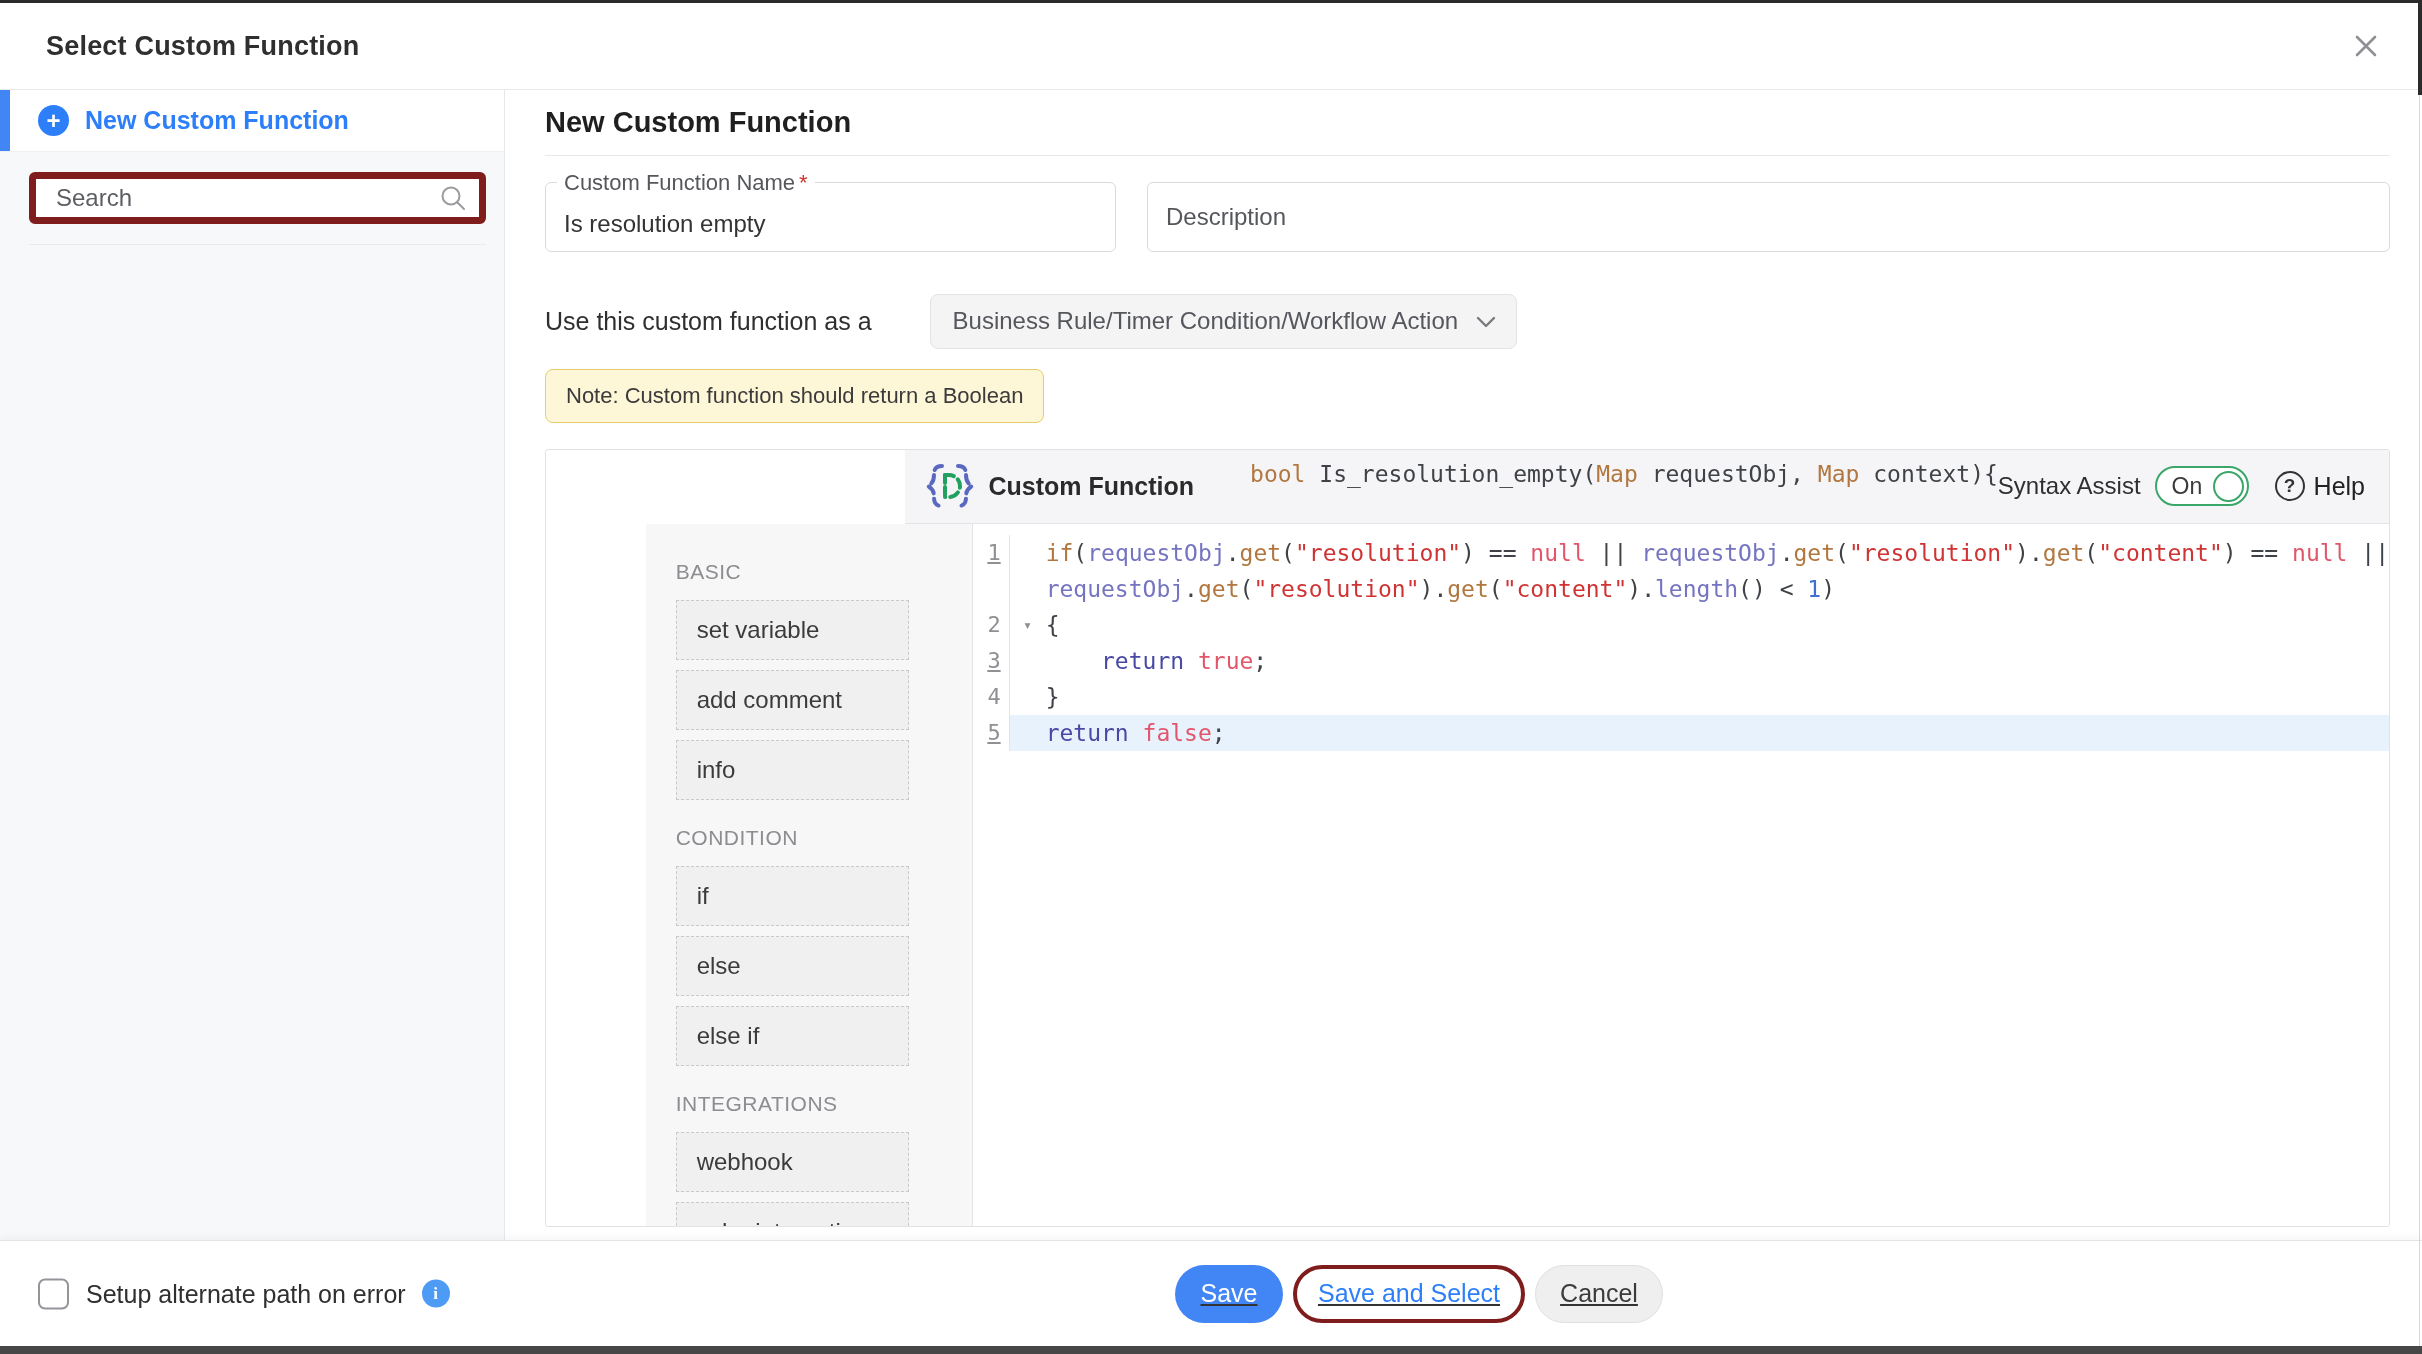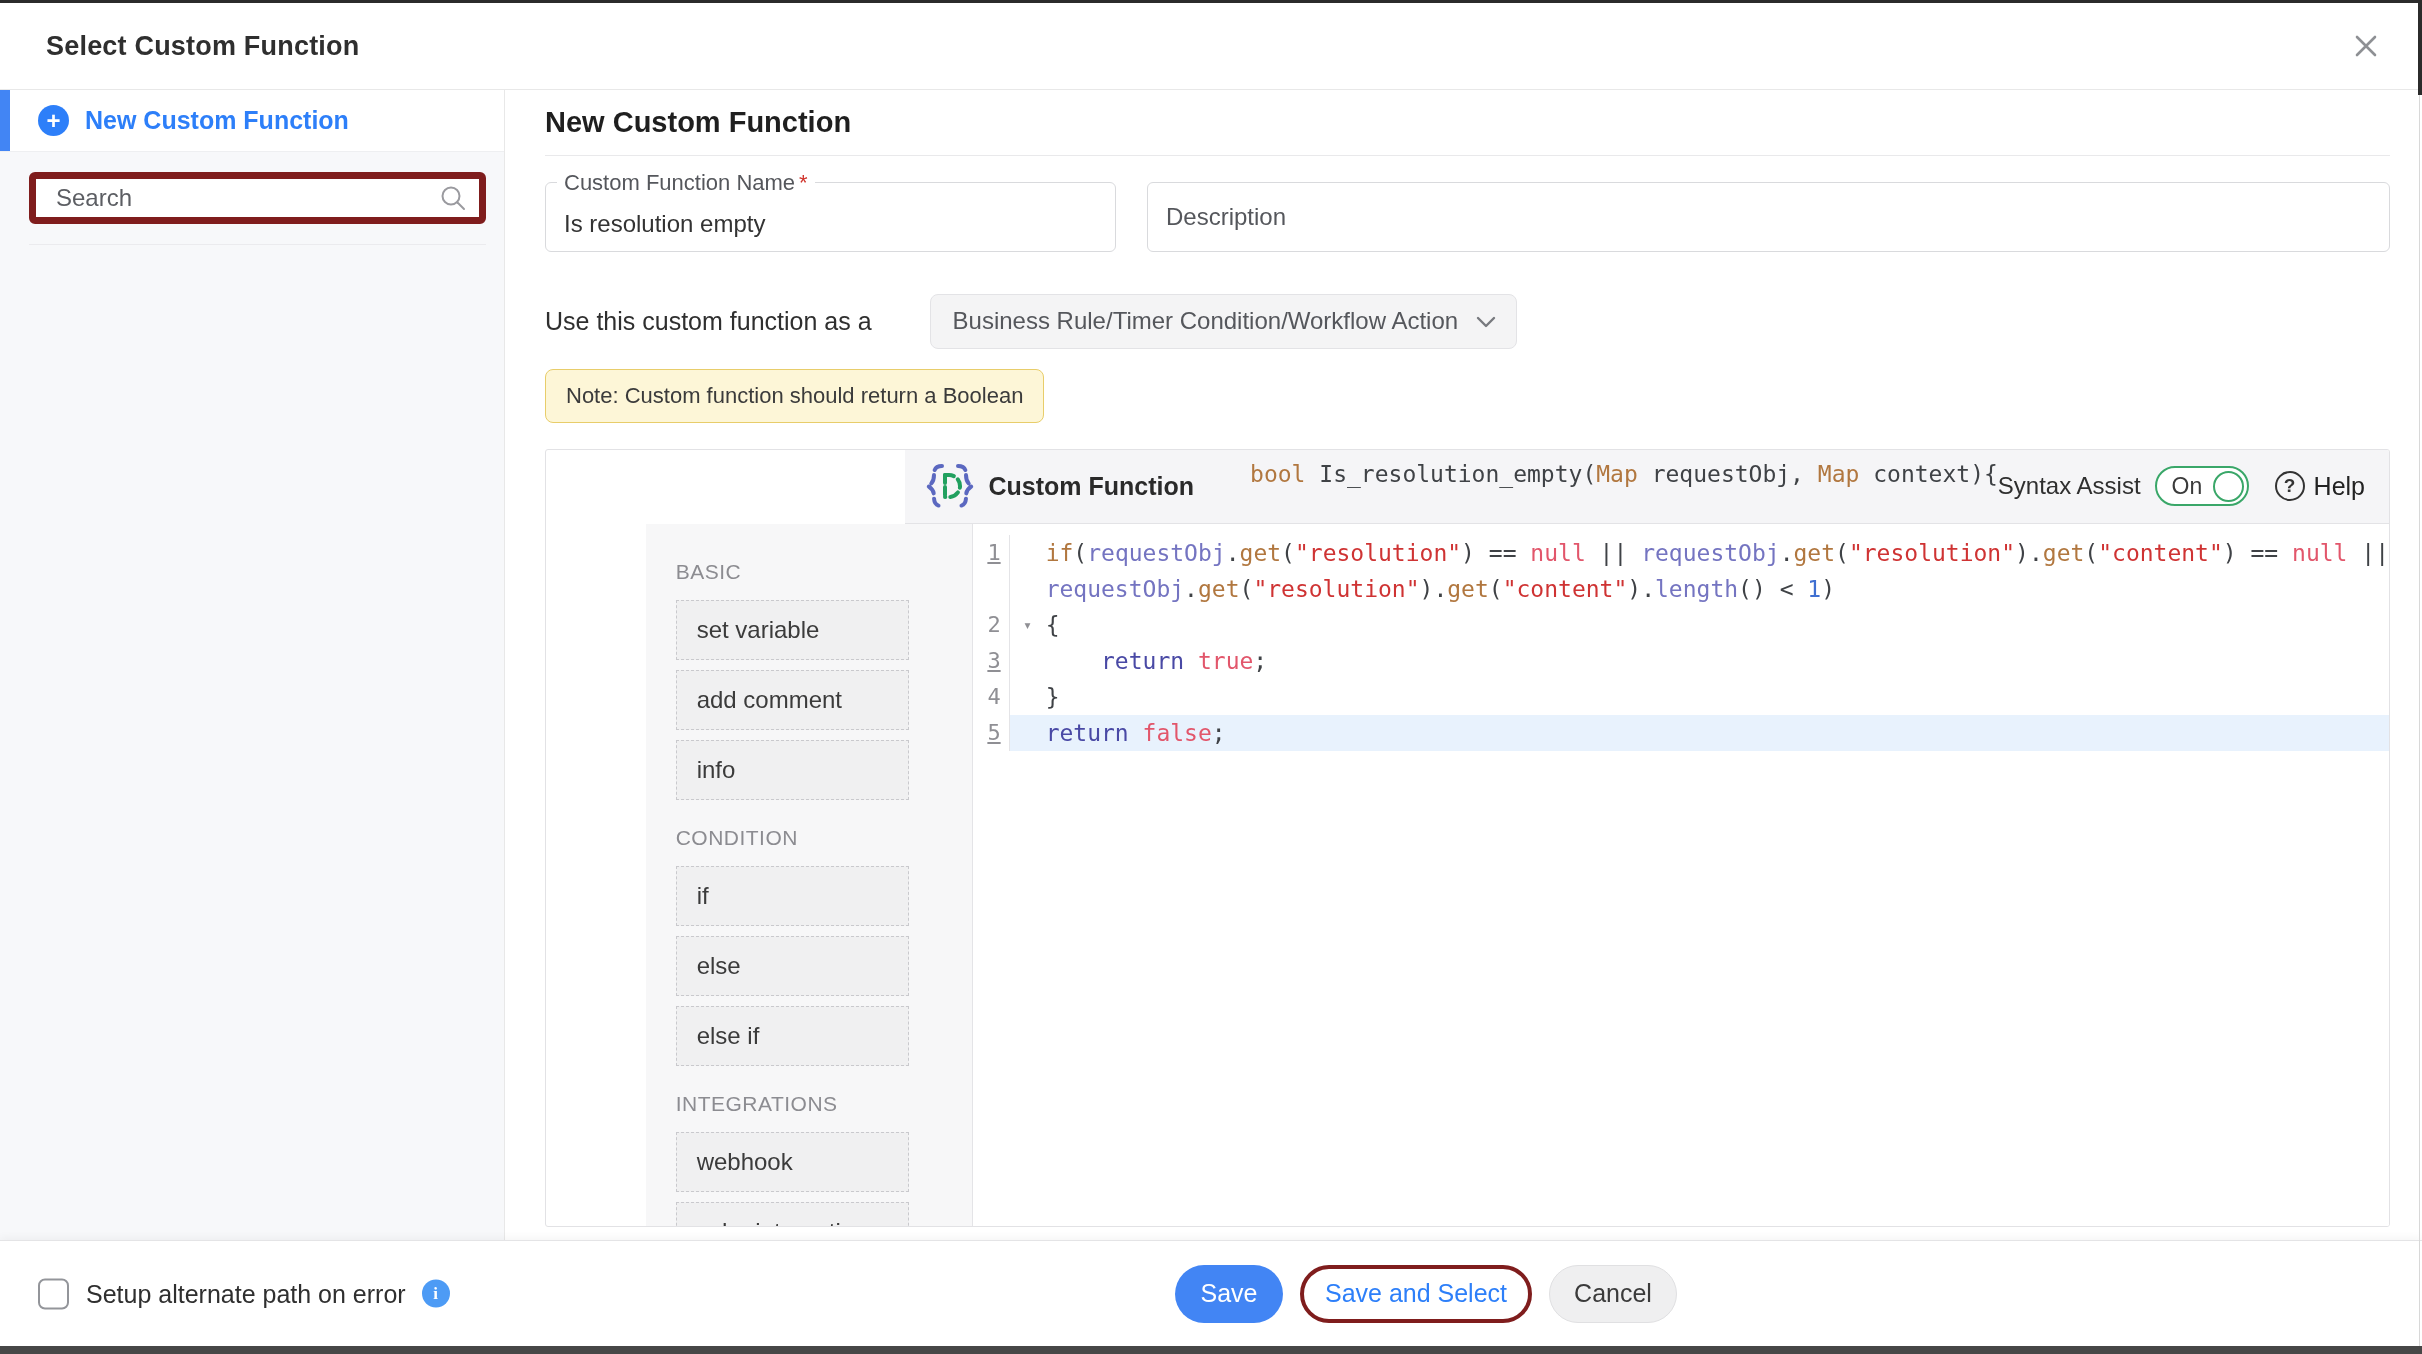--- a/index.html
+++ b/index.html
@@ -96,21 +96,21 @@
   .t-ret { color: #4949a5; }
   .t-num { color: #3f6fd1; }
   .t-p   { color: #3f4246; }
 
   
   .modal-footer { flex: 0 0 106px; height: 106px; position: relative; background: #fff; border-top: 1px solid #e4e4e6; box-shadow: 0 -3px 8px rgba(0,0,0,0.04); z-index: 5; }
   .chk-row { position: absolute; left: 38px; top: 50%; transform: translateY(-50%); display: flex; align-items: center; cursor: pointer; }
   .checkbox { width: 31px; height: 31px; border: 2px solid #93959a; border-radius: 7px; background: #fff; flex: 0 0 31px; }
   .chk-label { margin-left: 17px; font-size: 25px; color: #2f2f2f; }
   .info-icon { margin-left: 16px; width: 28px; height: 28px; border-radius: 50%; background: #4d9bf5; color: #fff; font-size: 17px; font-weight: 700; display: flex; align-items: center; justify-content: center; font-family: "Liberation Serif", serif; }
-  .btn-row { position: absolute; left: 1175px; top: 50%; transform: translateY(-50%); display: flex; align-items: flex-start; gap: 17px; }
+  .btn-row { position: absolute; left: 1175px; top: 50%; transform: translateY(-50%); display: flex; align-items: flex-start; gap: 10px; text-decoration: underline; }
   .btn { height: 58px; border-radius: 29px; font-size: 25px; display: flex; align-items: center; justify-content: center; cursor: pointer; font-family: "Liberation Sans", sans-serif; border: none; }
   .btn-primary { width: 108px; background: #4285f4; color: #fff; }
   .btn-outline { width: 232px; background: #fff; color: #2d7ff9; border: 4px solid #7f1d1d; }
   .btn-gray { width: 128px; background: #efeff0; color: #3b3b3b; border: 1px solid #e0e0e2; }
 </style>
 </head>
 <body>
 
 <div class="stage">
   <div class="edge-top"></div>

